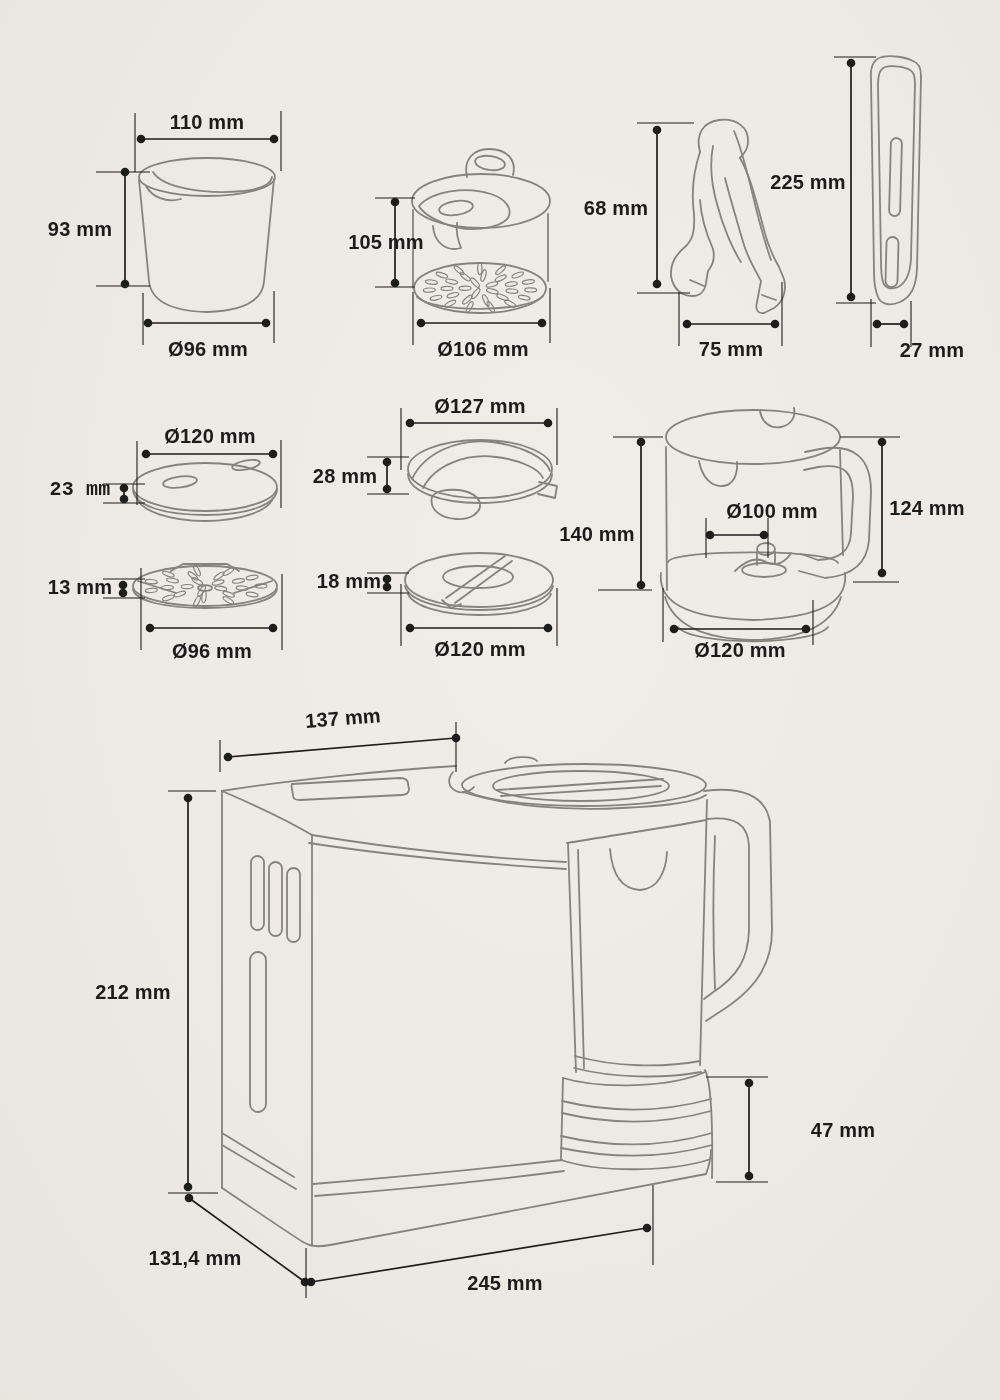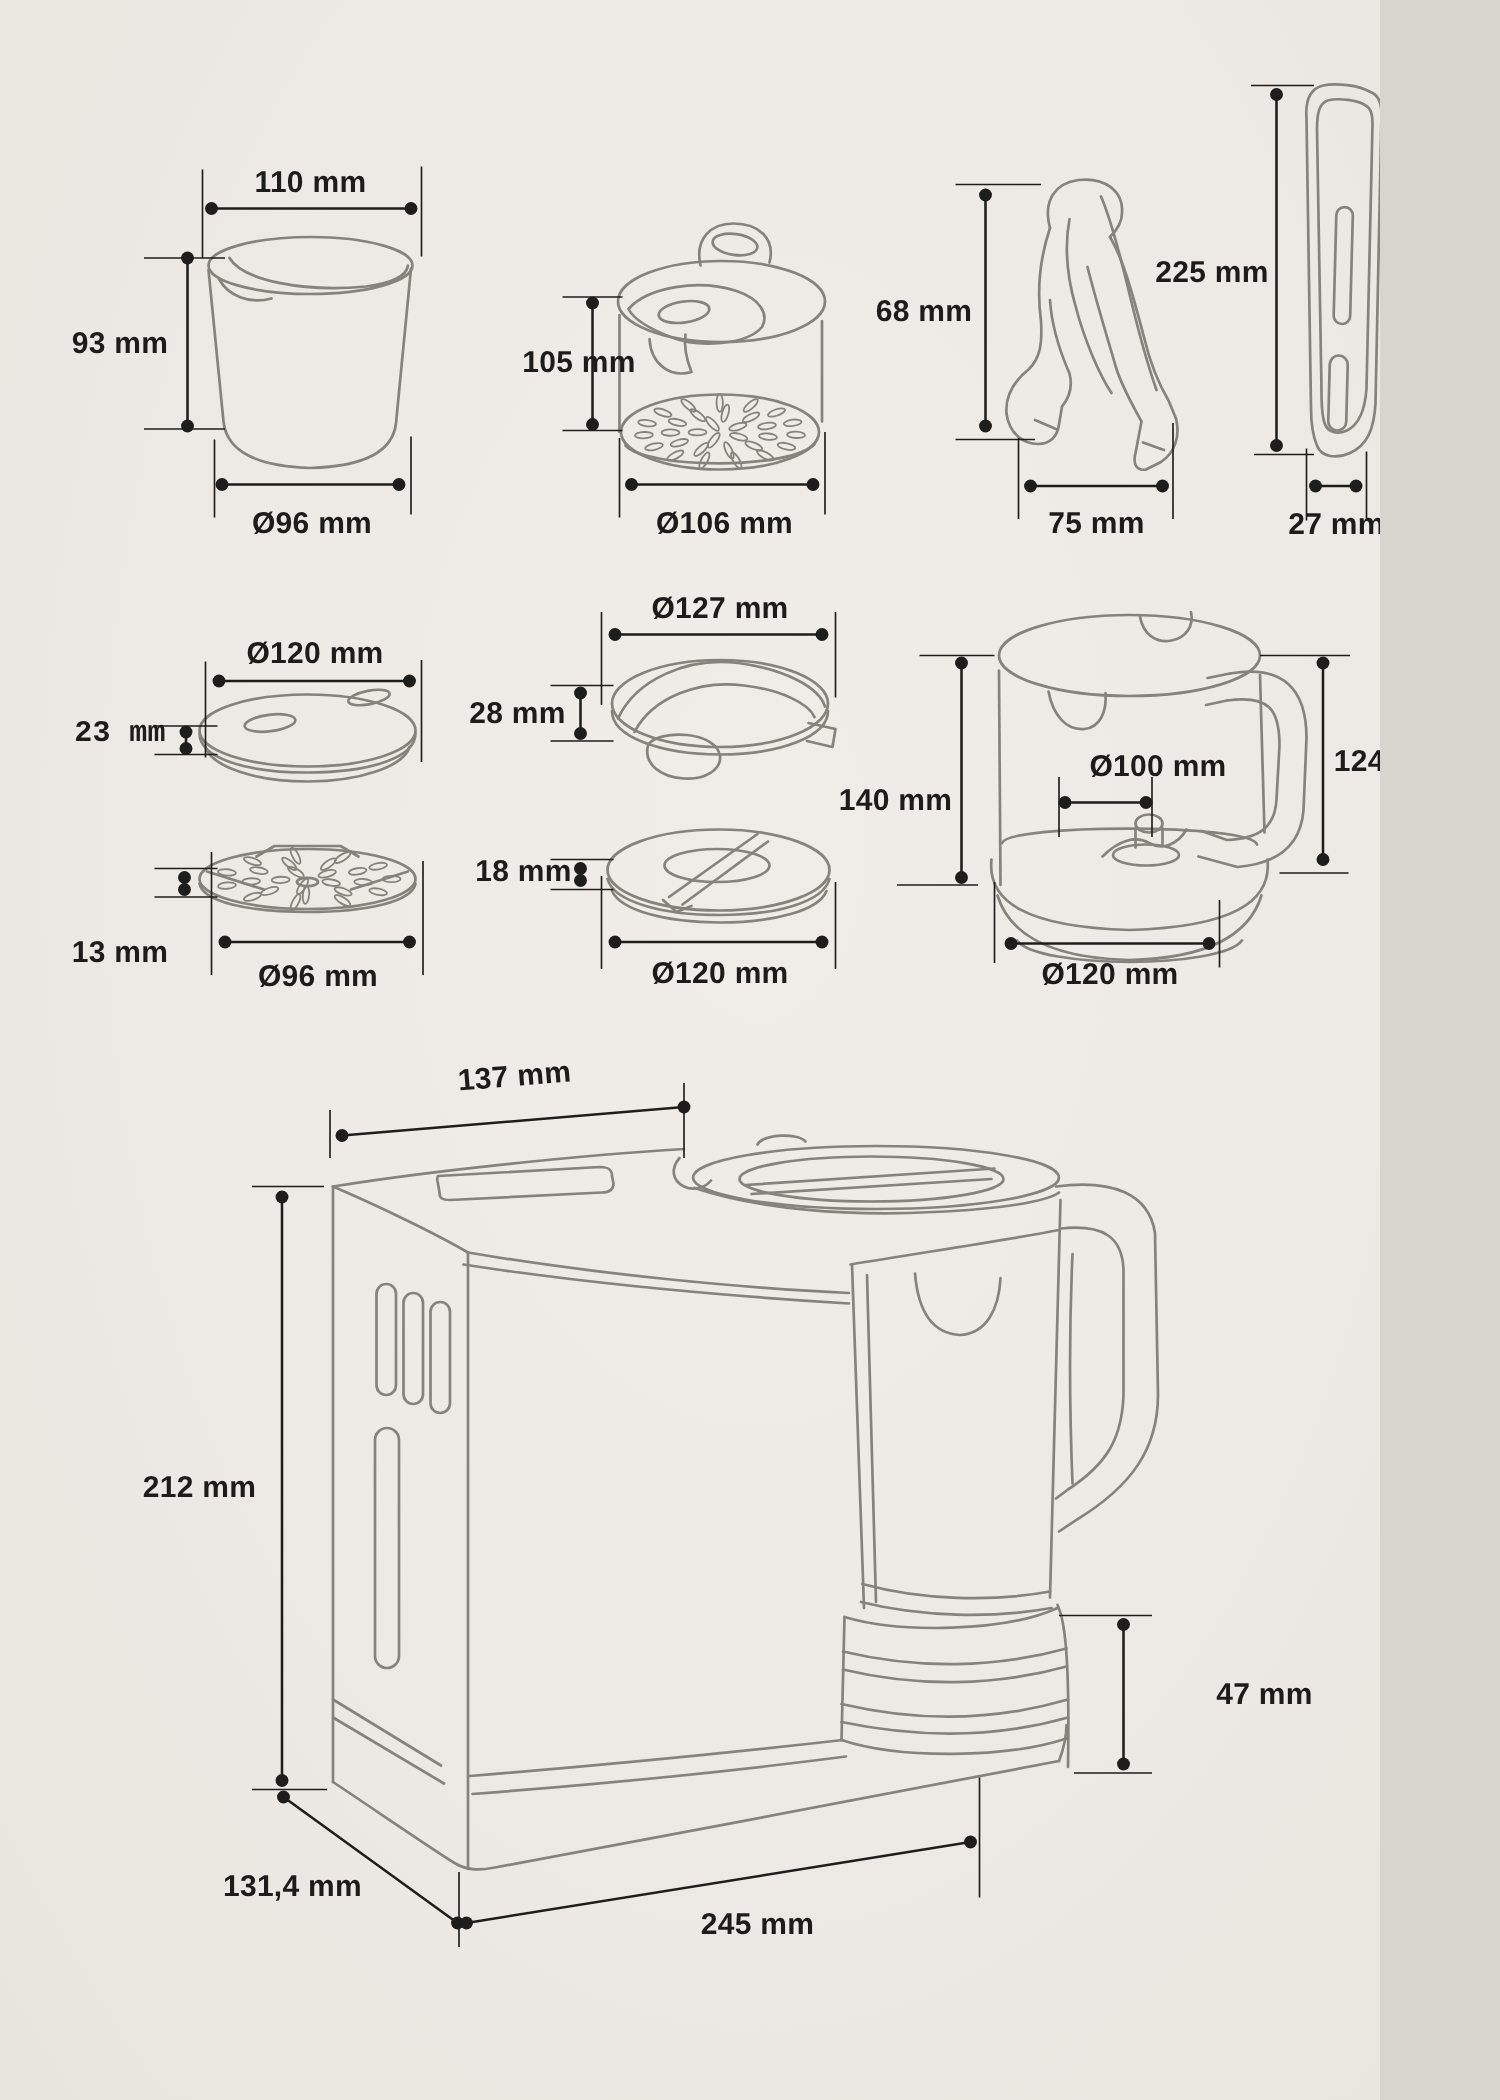--- a/index.html
+++ b/index.html
@@ -1,17 +1,17 @@
 <!DOCTYPE html>
 <html><head>
 <meta charset="utf-8">
 <style>
   html,body{margin:0;padding:0;background:#d8d5cf;}
   .stage{
-    position:relative;width:920px;height:1400px;overflow:hidden;
+    position:relative;width:1000px;height:1400px;overflow:hidden;
     background:radial-gradient(ellipse at 55% 40%, #f0ede8 0%, #edeae5 55%, #e8e5df 100%);
     font-family:"Liberation Sans", sans-serif;
     text-align:center;
   }
   .stage svg{position:absolute;left:0;top:0;}
   g.art{fill:none;stroke:#86827c;stroke-width:1.8;stroke-linecap:round;stroke-linejoin:round;}
   g.dims line.dim{stroke:#1d1d1b;stroke-width:1.7;}
   g.dims line.tick{stroke:#1d1d1b;stroke-width:1.1;}
   g.dims circle.dot{fill:#1d1d1b;stroke:none;}
   .lbl{
@@ -397,26 +397,26 @@
   <div class="lbl" style="left:80px;top:229px;">93 mm</div>
   <div class="lbl" style="left:208px;top:349px;">Ø96 mm</div>
 
   <div class="lbl" style="left:350px;top:242px;margin-left:36px;">105 mm</div>
   <div class="lbl" style="left:483px;top:349px;">Ø106 mm</div>
 
   <div class="lbl" style="left:616px;top:208px;">68 mm</div>
   <div class="lbl" style="left:731px;top:349px;">75 mm</div>
 
   <div class="lbl" style="left:808px;top:182px;">225 mm</div>
-  <div class="lbl" style="left:891px;top:350px;">27 mm</div>
+  <div class="lbl" style="left:932px;top:350px;">27 mm</div>
 
   <div class="lbl" style="left:210px;top:436px;">Ø120 mm</div>
   <div class="lbl" style="left:80px;top:490px;font-family:Liberation Mono, monospace;">23 mm</div>
 
-  <div class="lbl" style="left:80px;top:587px;margin-top:48px;">13 mm</div>
+  <div class="lbl" style="left:80px;top:587px;">13 mm</div>
   <div class="lbl" style="left:212px;top:651px;">Ø96 mm</div>
 
   <div class="lbl" style="left:480px;top:406px;">Ø127 mm</div>
   <div class="lbl" style="left:345px;top:476px;">28 mm</div>
 
   <div class="lbl" style="left:349px;top:581px;">18 mm</div>
   <div class="lbl" style="left:480px;top:649px;">Ø120 mm</div>
 
   <div class="lbl" style="left:597px;top:534px;">140 mm</div>
   <div class="lbl" style="left:742px;top:511px;margin-left:30px;">Ø100 mm</div>

